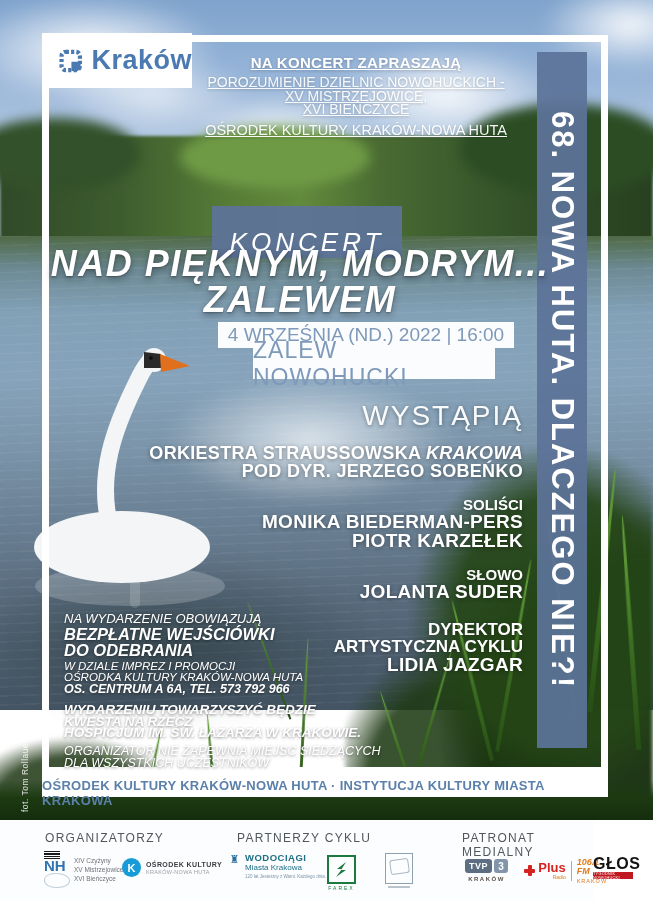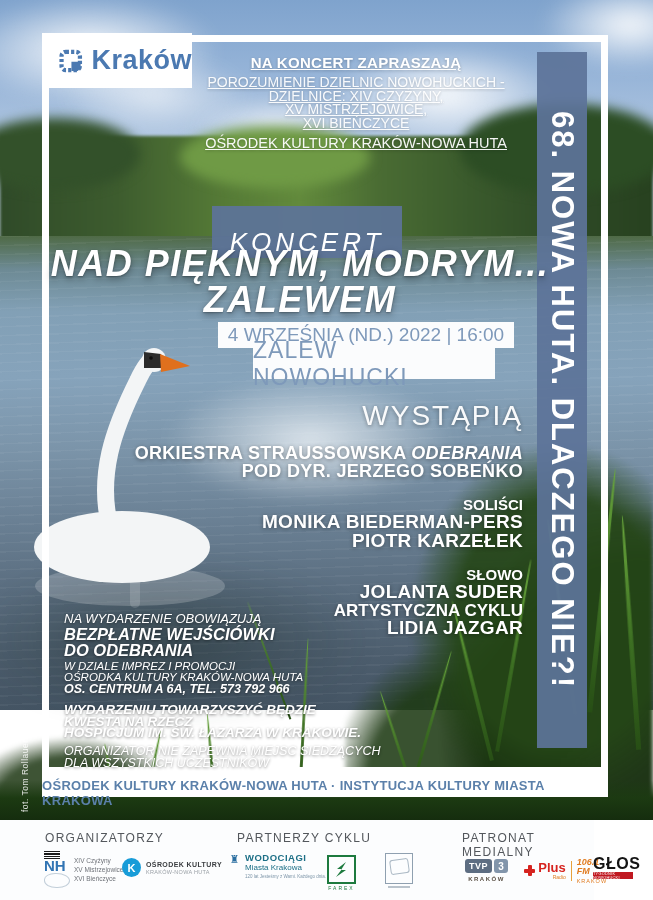--- a/index.html
+++ b/index.html
@@ -220,21 +220,20 @@
     <svg width="30" height="30" viewBox="0 0 36 36">
       <rect x="5" y="5" width="26" height="26" rx="6" fill="none" stroke="#4b79b1" stroke-width="6" stroke-dasharray="4.5 3"></rect>
       <path d="M19 19 h13 v9 l-4 4 h-9 z" fill="#4b79b1"></path>
     </svg>
     <span class="kword">Kraków</span>
   </div>
 
   <div class="abs invite">
     <div class="h">NA KONCERT ZAPRASZAJĄ</div>
     <div class="l" style="margin-top:5px">POROZUMIENIE DZIELNIC NOWOHUCKICH -</div>
-    <div class="l">DZIELNICE: XIV CZYŻYNY,</div>
     <div class="l">XV MISTRZEJOWICE,</div>
     <div class="l">XVI BIEŃCZYCE</div>
     <div class="o">OŚRODEK KULTURY KRAKÓW-NOWA HUTA</div>
   </div>
 
   <div class="abs sidebar">
     <span>68. NOWA HUTA. DLACZEGO NIE?!</span>
   </div>
 
   <div class="abs kicker">
@@ -246,27 +245,28 @@
   </div>
   <div class="abs datebox">
     <span>4 WRZEŚNIA (ND.) 2022 | 16:00</span>
   </div>
   <div class="abs venuebox">
     <span>ZALEW NOWOHUCKI</span>
   </div>
 
   <div class="abs lineup">
     <div class="lu-h">WYSTĄPIĄ</div>
-    <div class="lu-orch"><span>ORKIESTRA STRAUSSOWSKA </span><span class="it">ODEBRANIA</span></div>
+    <div class="lu-orch"><span>ORKIESTRA STRAUSSOWSKA </span><span class="it">KRAKOWA</span></div>
     <div class="lu-orch" style="margin-top:0">POD DYR. JERZEGO SOBEŃKO</div>
     <div class="lu-lab">SOLIŚCI</div>
     <div class="lu-name">MONIKA BIEDERMAN-PERS</div>
     <div class="lu-name">PIOTR KARZEŁEK</div>
     <div class="lu-lab">SŁOWO</div>
     <div class="lu-name">JOLANTA SUDER</div>
+    <div class="lu-dir">DYREKTOR</div>
     <div class="lu-dir" style="margin-top:0">ARTYSTYCZNA CYKLU</div>
     <div class="lu-name">LIDIA JAZGAR</div>
   </div>
 
   <div class="abs tickets">
     <div class="tk-thin">NA WYDARZENIE OBOWIĄZUJĄ</div>
     <div class="tk-big">BEZPŁATNE WEJŚCIÓWKI</div>
     <div class="tk-big">DO ODEBRANIA</div>
     <div class="tk-sm" style="margin-top:3px">W DZIALE IMPREZ I PROMOCJI</div>
     <div class="tk-sm">OŚRODKA KULTURY KRAKÓW-NOWA HUTA</div>

